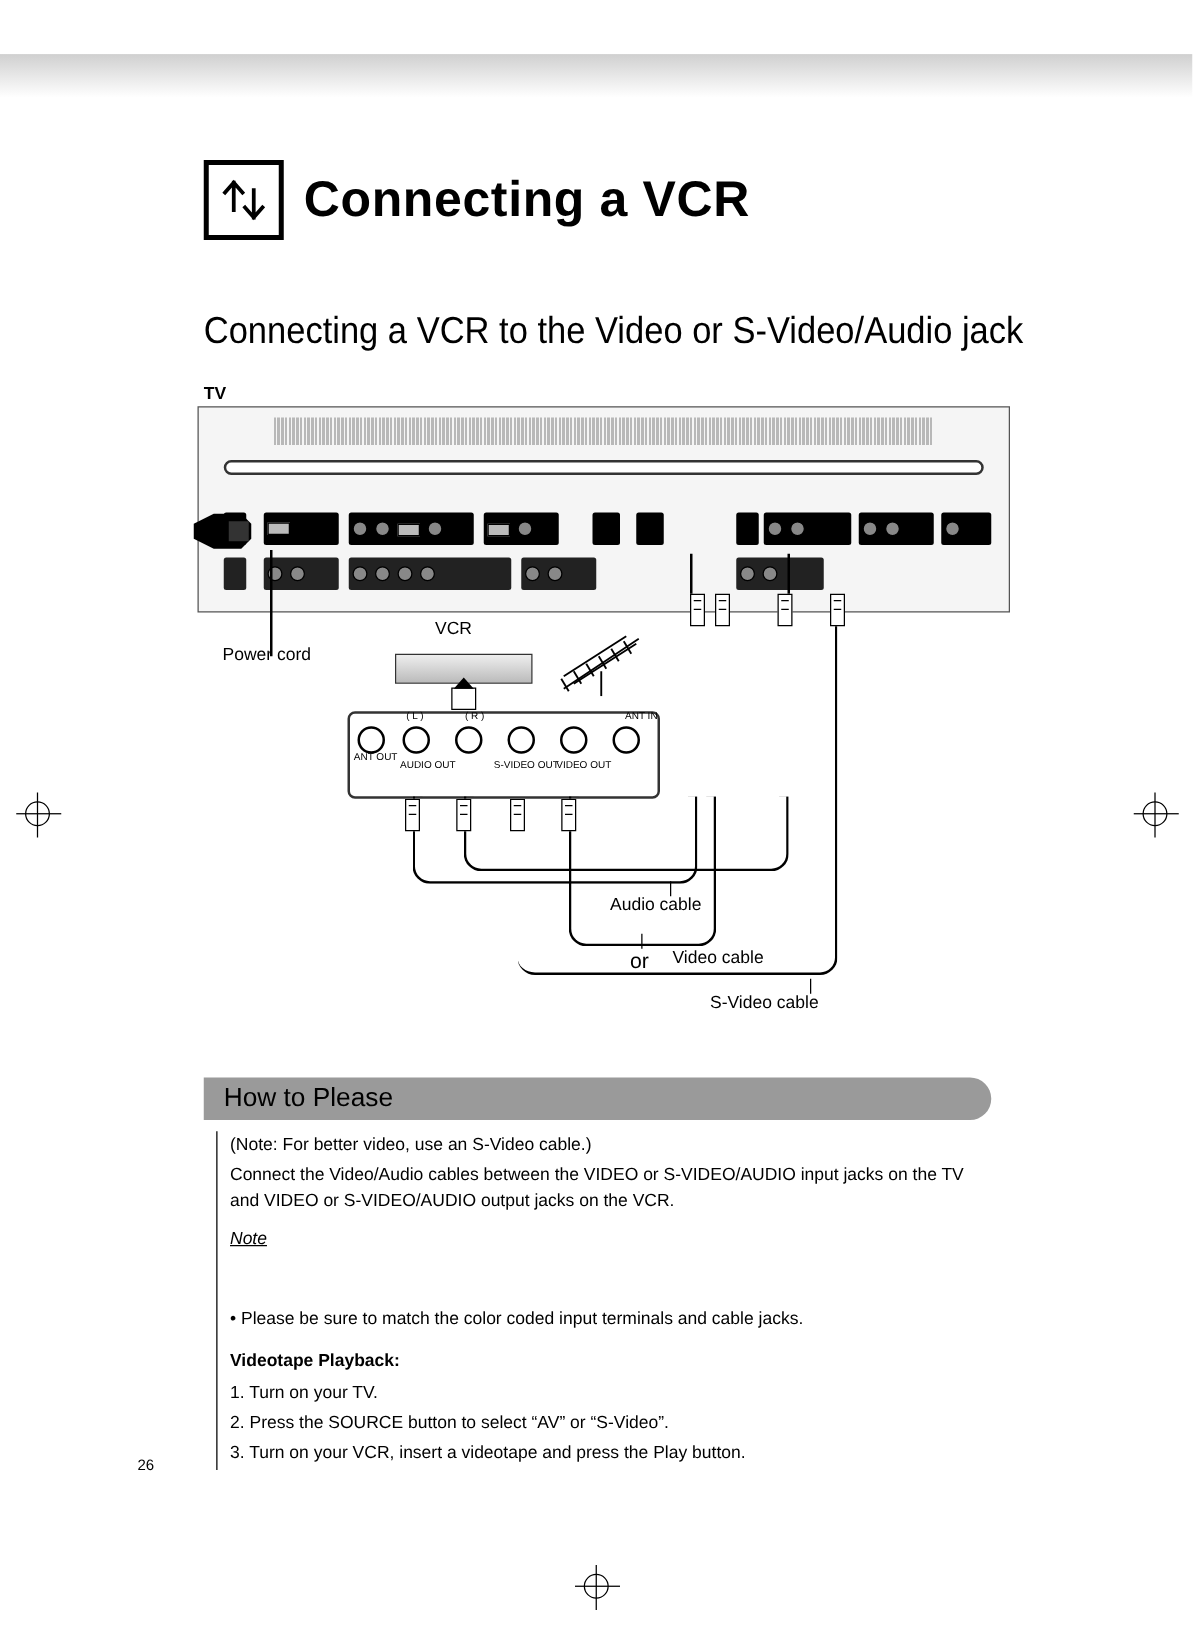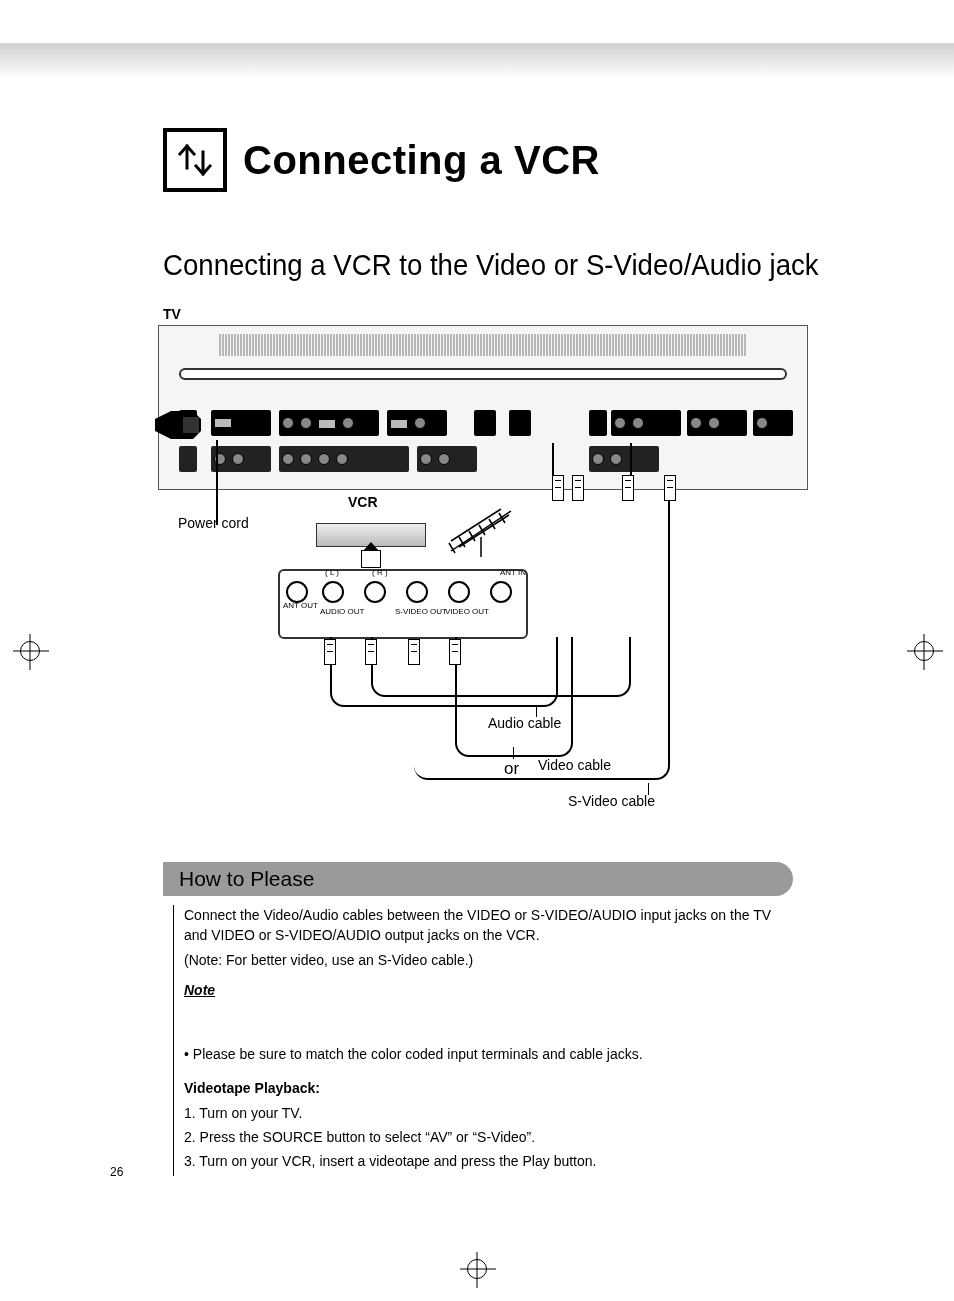--- a/index.html
+++ b/index.html
@@ -73,21 +73,21 @@
 
   .plug {
     position:absolute; left:-5px; top:82px; width:50px; height:36px;
   }
   .plug svg{width:100%;height:100%;}
 
   .power-cord {
     position:absolute; left:58px; top:115px; width:2px; height:85px; background:#000;
   }
   .label-power { position:absolute; left:20px; top:190px; font-size:14px; }
-  .label-vcr   { position:absolute; left:190px; top:169px; font-size:14px; font-weight:bold; }
+  .label-vcr   { position:absolute; left:190px; top:169px; font-size:14px; font-weight:normal; }
 
   .vcr-small { position:absolute; left:158px; top:198px; width:110px; height:24px; border:1px solid #333; background:linear-gradient(#eee,#bbb); }
   .vcr-arrow { position:absolute; left:203px; top:225px; width:20px; height:18px; }
   .vcr-arrow::before{content:"";position:absolute;inset:0;border:1px solid #000;}
   .vcr-arrow::after{content:"";position:absolute;left:50%;top:-8px;transform:translateX(-50%);
     border-left:8px solid transparent;border-right:8px solid transparent;border-bottom:9px solid #000;}
 
   .antenna { position:absolute; left:283px; top:176px; }
   .antenna svg{width:80px;height:56px;}
 
@@ -118,21 +118,21 @@
     position:absolute; left:163px; top:862px; width:630px; height:34px;
     background:#9a9a9a; border-radius:0 17px 17px 0;
     display:flex; align-items:center; padding-left:16px;
     font-size:21px; font-weight:400; color:#000;
   }
   .howto-body {
     position:absolute; left:173px; top:905px; width:620px;
     border-left:1px solid #000; padding-left:10px; font-size:14px; line-height:1.45;
   }
   .howto-body p { margin-bottom:4px; }
-  .note-head { font-weight:bold; font-style:italic; text-decoration:underline; margin-top:10px; }
+  .note-head { font-weight:normal; font-style:italic; text-decoration:underline; margin-top:10px; }
   .bullet { padding-left:18px; text-indent:-18px;margin-top:44px; }
   .bullet::before{content:"\2022   ";}
   .playback-head { font-weight:bold; margin-top:14px; }
   .num { padding-left:22px; text-indent:-22px; }
 
   .page-num { position:absolute; left:110px; top:1165px; font-size:12px; }
 
   .cable-plug {
     position:absolute; width:12px; height:26px; background:#fff; border:1px solid #000;
   }
@@ -263,22 +263,22 @@
     <div class="label-or">or</div>
     <div class="label-video">Video cable</div>
     <span class="tick sv"></span>
     <div class="label-svideo">S-Video cable</div>
   </div>
 
   <div class="howto-bar">
     <span>How to Please</span>
   </div>
   <div class="howto-body">
+    <p>(Note: For better video, use an S-Video cable.)</p>
     <p>Connect the Video/Audio cables between the VIDEO or S-VIDEO/AUDIO input jacks on the TV and VIDEO or S-VIDEO/AUDIO output jacks on the VCR.</p>
-    <p>(Note: For better video, use an S-Video cable.)</p>
     <p class="note-head">Note</p>
     <p class="bullet">Please be sure to match the color coded input terminals and cable jacks.</p>
     <p class="playback-head">Videotape Playback:</p>
     <p class="num">1.  Turn on your TV.</p>
     <p class="num">2.  Press the SOURCE button to select “AV” or “S-Video”.</p>
     <p class="num">3.  Turn on your VCR, insert a videotape and press the Play button.</p>
   </div>
 
   <div class="page-num">26</div>
 </div>

